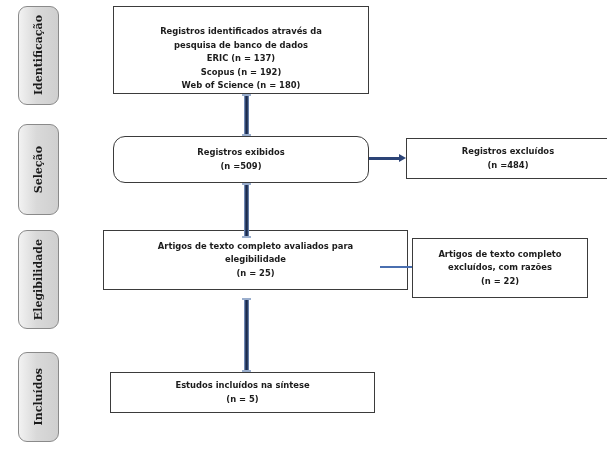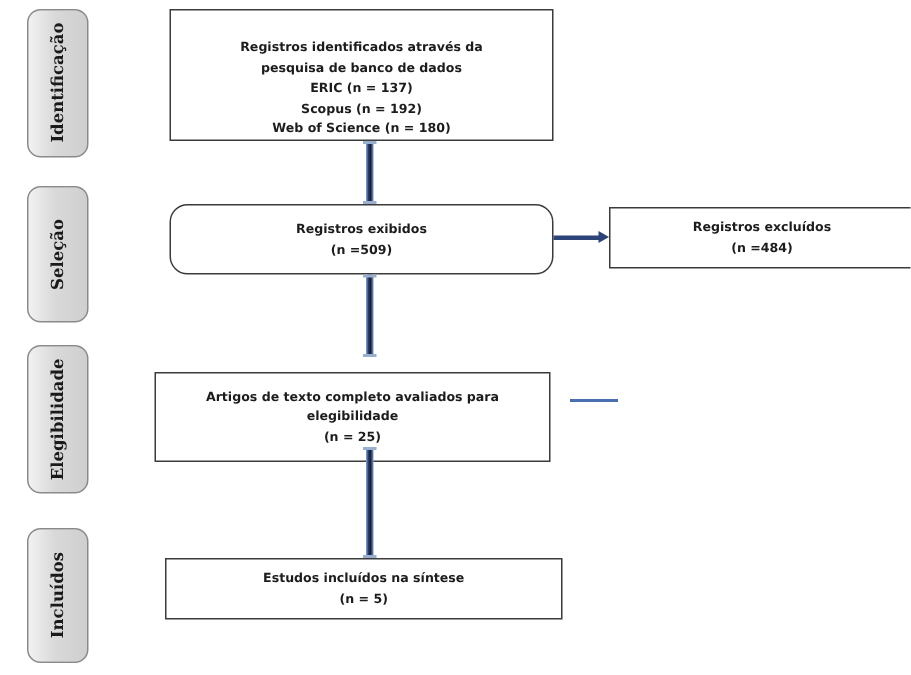--- a/index.html
+++ b/index.html
@@ -117,26 +117,31 @@
   <div class="node" style="left:113px;top:136px;width:256px;height:47px;border-radius:12px;">
     <span class="txt">Registros exibidos
 (n =509)</span>
   </div>
 
   <div class="node" style="left:406px;top:138px;width:204px;height:41px;">
     <span class="txt">Registros excluídos
 (n =484)</span>
   </div>
 
-  <div class="node" style="left:103px;top:248px;width:264px;height:60px;">
+  <div class="node" style="left:103px;top:230px;width:305px;height:60px;">
     <span class="txt">Artigos de texto completo avaliados para
 elegibilidade
 (n = 25)</span>
   </div>
 
+  <div class="node" style="left:412px;top:238px;width:176px;height:60px;">
+    <span class="txt">Artigos de texto completo
+excluídos, com razões
+(n = 22)</span>
+  </div>
 
   <div class="node" style="left:110px;top:372px;width:265px;height:41px;">
     <span class="txt">Estudos incluídos na síntese
 (n = 5)</span>
   </div>
 
   <div class="vconn cap" style="left:244px;top:94px;height:42px;"></div>
 
   <div class="hconn" style="left:369px;top:157px;width:31px;">
     <span class="head"></span>

